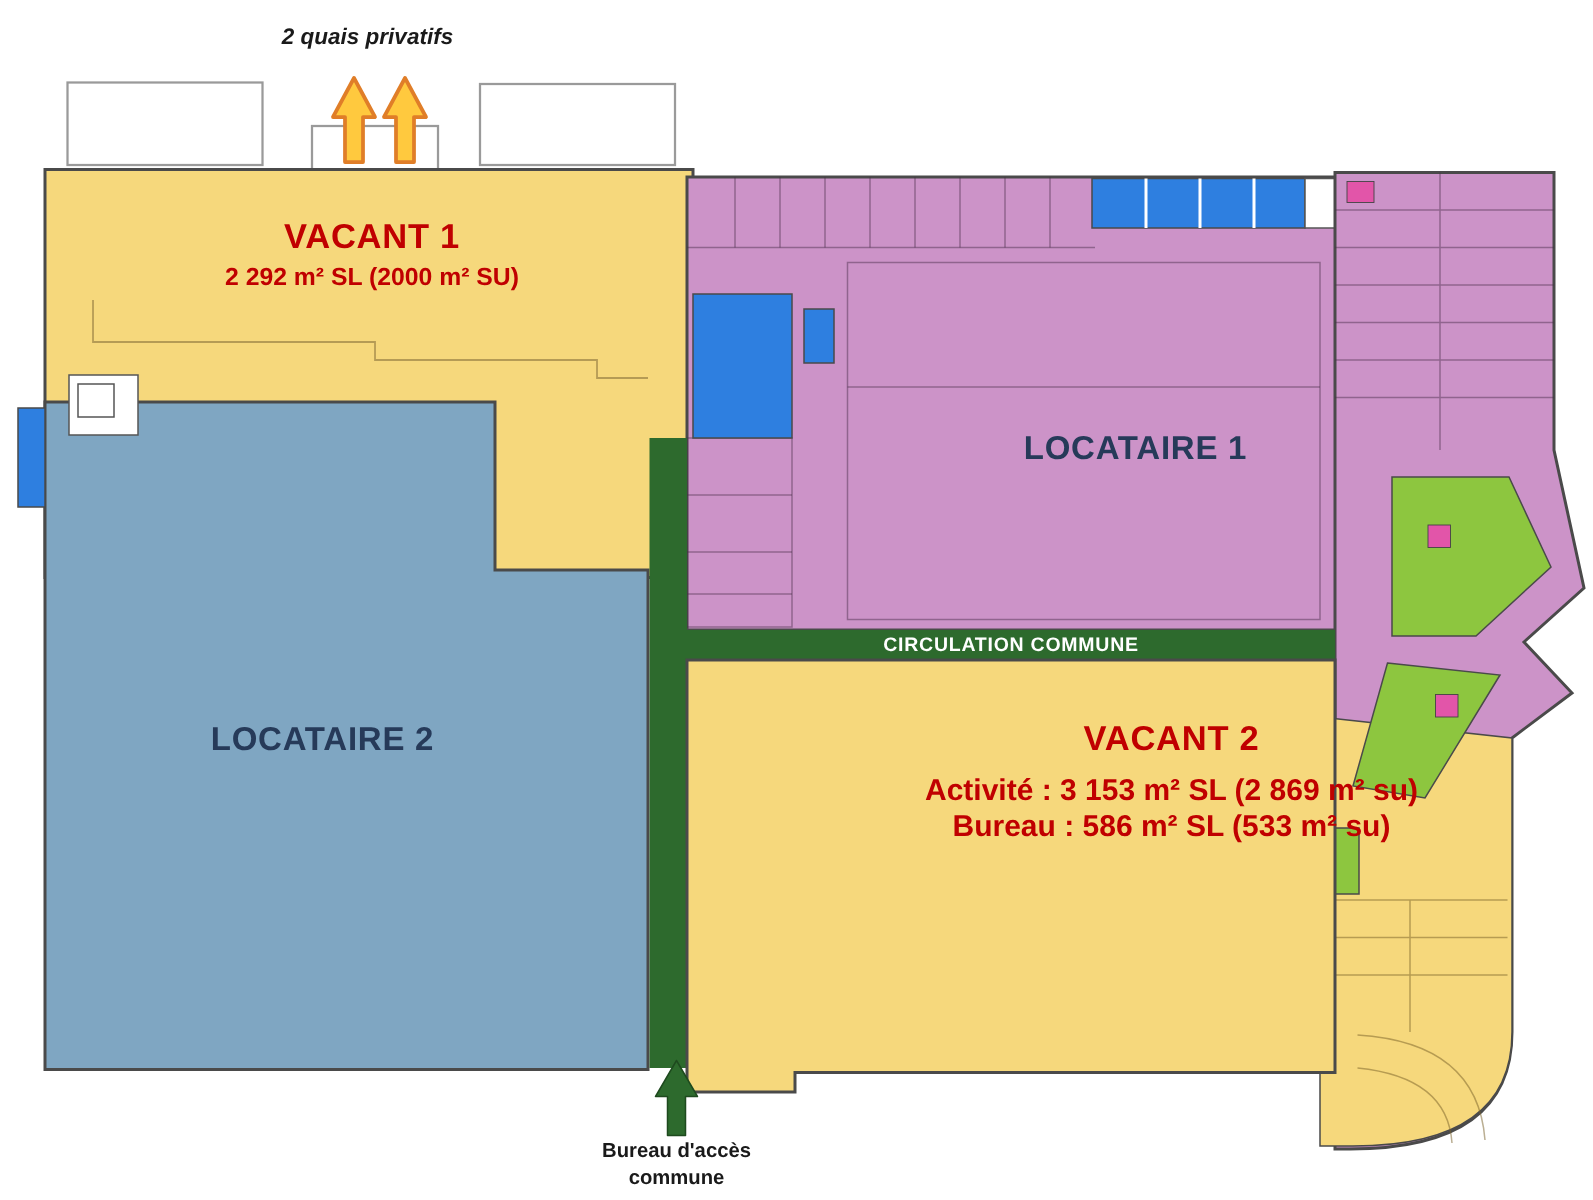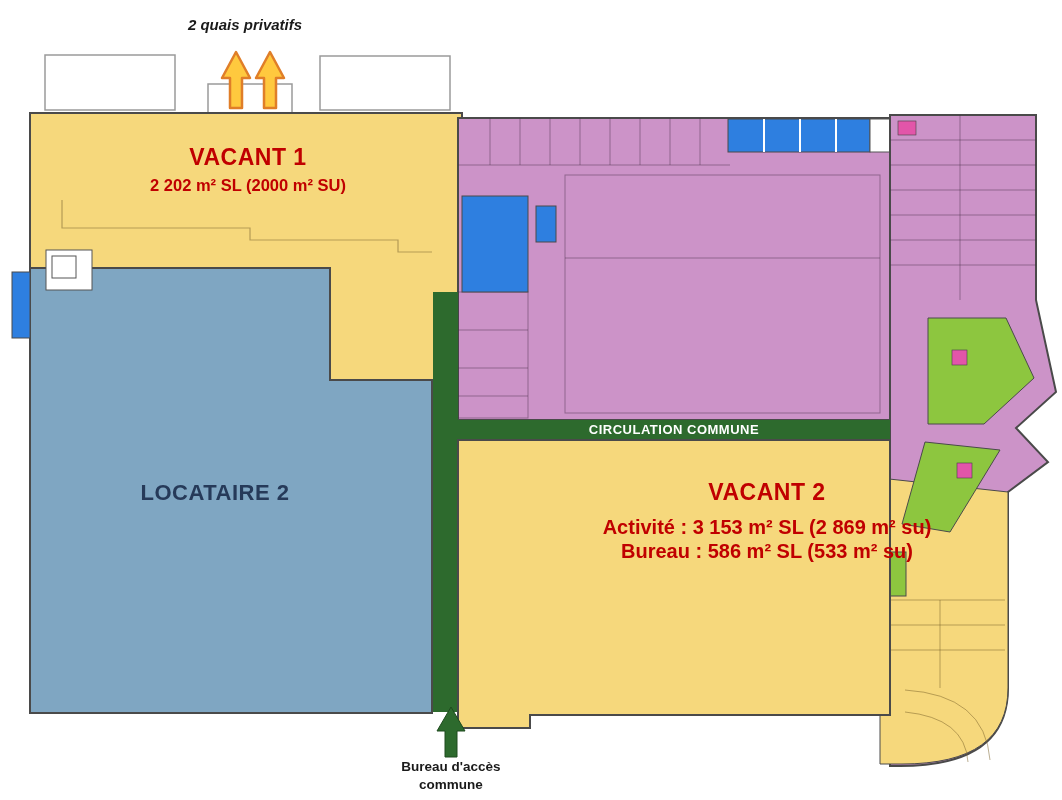--- a/index.html
+++ b/index.html
@@ -45,21 +45,21 @@
   .vacant1-block { left:80px; top:144px; width:336px; }
   .vacant1-block .ttl { font-size:23px; font-weight:700; letter-spacing:.5px; }
   .vacant1-block .sub { font-size:16.5px; margin-top:5px; }
 
   .loc1-label { left:597px; top:286px; width:320px; font-size:22px; font-weight:800; letter-spacing:.5px; }
   .loc2-label { left:55px;  top:480px; width:320px; font-size:22px; font-weight:800; letter-spacing:.5px; }
 
   .circ-label { left:458px; top:420px; width:432px; height:36px; line-height:20px;
                 font-size:13px; color:#ffffff; letter-spacing:.5px; }
 
-  .vacant2-block { left:550px; top:479px; width:434px; }
+  .vacant2-block { left:564px; top:479px; width:434px; }
   .vacant2-block .ttl { font-size:23px; font-weight:800; letter-spacing:.5px; margin-bottom:9px; }
   .vacant2-block .sub { font-size:20px; line-height:24px; }
 
   .ramp-label { left:351px; top:758px; width:200px; font-size:13.5px; color:#1a1a1a; line-height:18px; }
 </style>
 </head>
 <body>
 
 <div class="canvas">
 
@@ -114,23 +114,24 @@
     <path d="M230,108 V78 H222 L236,52 L250,78 H242 V108 Z" class="arrow-orange"></path>
     <path d="M264,108 V78 H256 L270,52 L284,78 H276 V108 Z" class="arrow-orange"></path>
 
     <path d="M445,757 V731 H437 L451,707 L465,731 H457 V757 Z" class="arrow-green"></path>
   </svg>
 
   <div class="label top-caption">2 quais privatifs</div>
 
   <div class="label vacant1-block">
     <div class="ttl red">VACANT 1</div>
-    <div class="sub red">2 202 m² SL (2000 m² SU)</div>
+    <div class="sub red">2 292 m² SL (2000 m² SU)</div>
   </div>
 
+  <div class="label loc1-label navy">LOCATAIRE 1</div>
 
   <div class="label loc2-label navy">LOCATAIRE 2</div>
 
   <div class="label circ-label">CIRCULATION COMMUNE</div>
 
   <div class="label vacant2-block">
     <div class="ttl red">VACANT 2</div>
     <div class="sub red">Activité : 3 153 m² SL (2 869 m² su)</div>
     <div class="sub red">Bureau : 586 m² SL (533 m² su)</div>
   </div>

